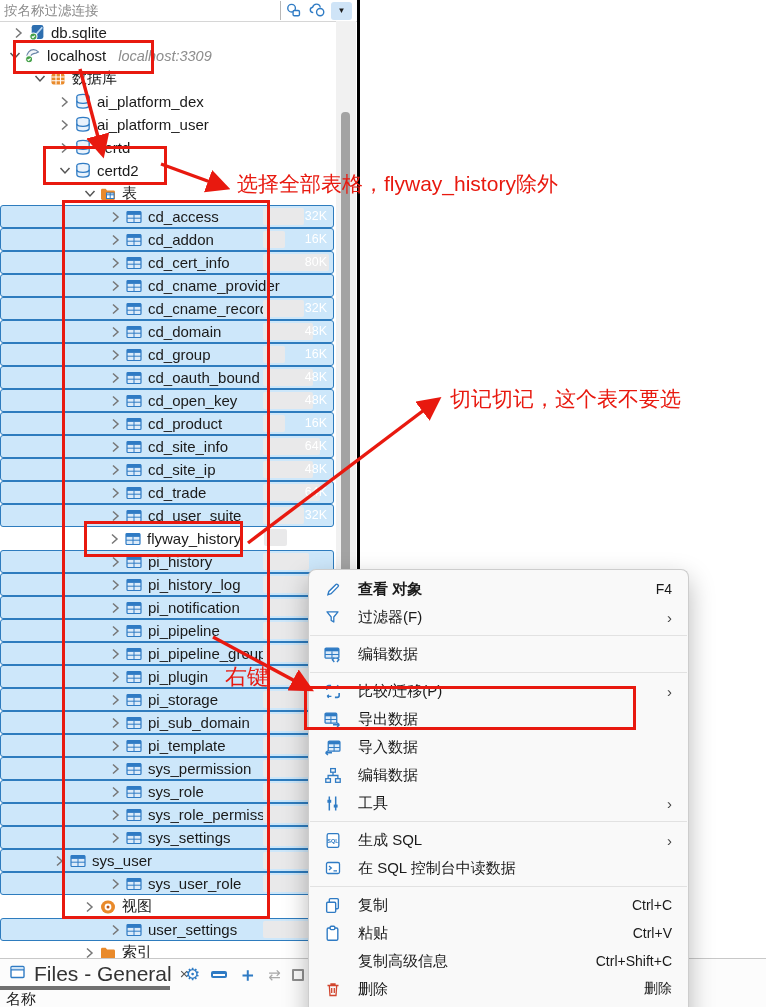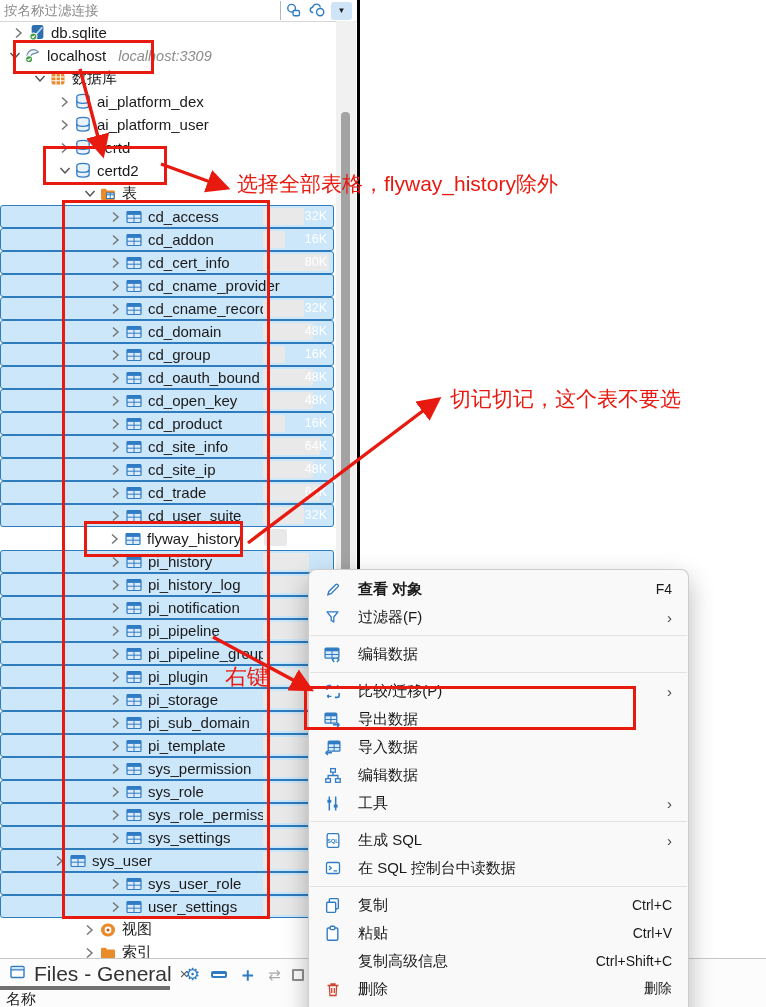--- a/index.html
+++ b/index.html
@@ -747,52 +747,52 @@
               <rect x="1" y="2.5" width="14" height="11" rx="1" fill="#dcebf9" stroke="#2f7bc4" stroke-width="1.2"></rect>
               <rect x="1" y="2.5" width="14" height="3.4" fill="#2f7bc4"></rect>
               <path d="M1 9.2h14M8 5.9v7.6" stroke="#2f7bc4" stroke-width="1"></path>
             </svg>
           </span>
           <span class="t-label">sys_user_role</span>
           <span class="badge">
             <span class="bar" style="width: 46px;"></span>
           </span>
         </div>
-        <div class="tree-row selected" style="padding-left: 106px;">
-          <span class="chev">
-            <svg width="9" height="12" viewBox="0 0 9 12">
-              <path d="M2 1.5l5 4.5-5 4.5" fill="none" stroke="#767676" stroke-width="1.5"></path>
-            </svg>
-          </span>
-          <span class="t-icon">
-            <svg width="18" height="16" viewBox="0 0 16 16">
-              <rect x="1" y="2.5" width="14" height="11" rx="1" fill="#dcebf9" stroke="#2f7bc4" stroke-width="1.2"></rect>
-              <rect x="1" y="2.5" width="14" height="3.4" fill="#2f7bc4"></rect>
-              <path d="M1 9.2h14M8 5.9v7.6" stroke="#2f7bc4" stroke-width="1"></path>
-            </svg>
-          </span>
-          <span class="t-label">user_settings</span>
-          <span class="badge">
-            <span class="bar" style="width: 46px;"></span>
-          </span>
-        </div>
         <div class="tree-row" style="padding-left: 81px;">
           <span class="chev">
             <svg width="9" height="12" viewBox="0 0 9 12">
               <path d="M2 1.5l5 4.5-5 4.5" fill="none" stroke="#767676" stroke-width="1.5"></path>
             </svg>
           </span>
           <span class="t-icon">
             <svg width="18" height="16" viewBox="0 0 16 16">
               <rect x="1" y="1.5" width="14" height="13" rx="6.5" fill="#e98a2b"></rect>
               <circle cx="8" cy="8" r="3.4" fill="#fff"></circle>
               <circle cx="8" cy="8" r="1.5" fill="#b5551a"></circle>
             </svg>
           </span>
           <span class="t-label">视图</span>
+        </div>
+        <div class="tree-row selected" style="padding-left: 106px;">
+          <span class="chev">
+            <svg width="9" height="12" viewBox="0 0 9 12">
+              <path d="M2 1.5l5 4.5-5 4.5" fill="none" stroke="#767676" stroke-width="1.5"></path>
+            </svg>
+          </span>
+          <span class="t-icon">
+            <svg width="18" height="16" viewBox="0 0 16 16">
+              <rect x="1" y="2.5" width="14" height="11" rx="1" fill="#dcebf9" stroke="#2f7bc4" stroke-width="1.2"></rect>
+              <rect x="1" y="2.5" width="14" height="3.4" fill="#2f7bc4"></rect>
+              <path d="M1 9.2h14M8 5.9v7.6" stroke="#2f7bc4" stroke-width="1"></path>
+            </svg>
+          </span>
+          <span class="t-label">user_settings</span>
+          <span class="badge">
+            <span class="bar" style="width: 46px;"></span>
+          </span>
         </div>
         <div class="tree-row" style="padding-left: 81px;">
           <span class="chev">
             <svg width="9" height="12" viewBox="0 0 9 12">
               <path d="M2 1.5l5 4.5-5 4.5" fill="none" stroke="#767676" stroke-width="1.5"></path>
             </svg>
           </span>
           <span class="t-icon">
             <svg width="18" height="16" viewBox="0 0 16 16">
               <path d="M1 4.2c0-.8.6-1.4 1.4-1.4h3.2l1.5 1.8h6.5c.8 0 1.4.6 1.4 1.4v6.6c0 .8-.6 1.4-1.4 1.4H2.4c-.8 0-1.4-.6-1.4-1.4z" fill="#e98a2b"></path>

